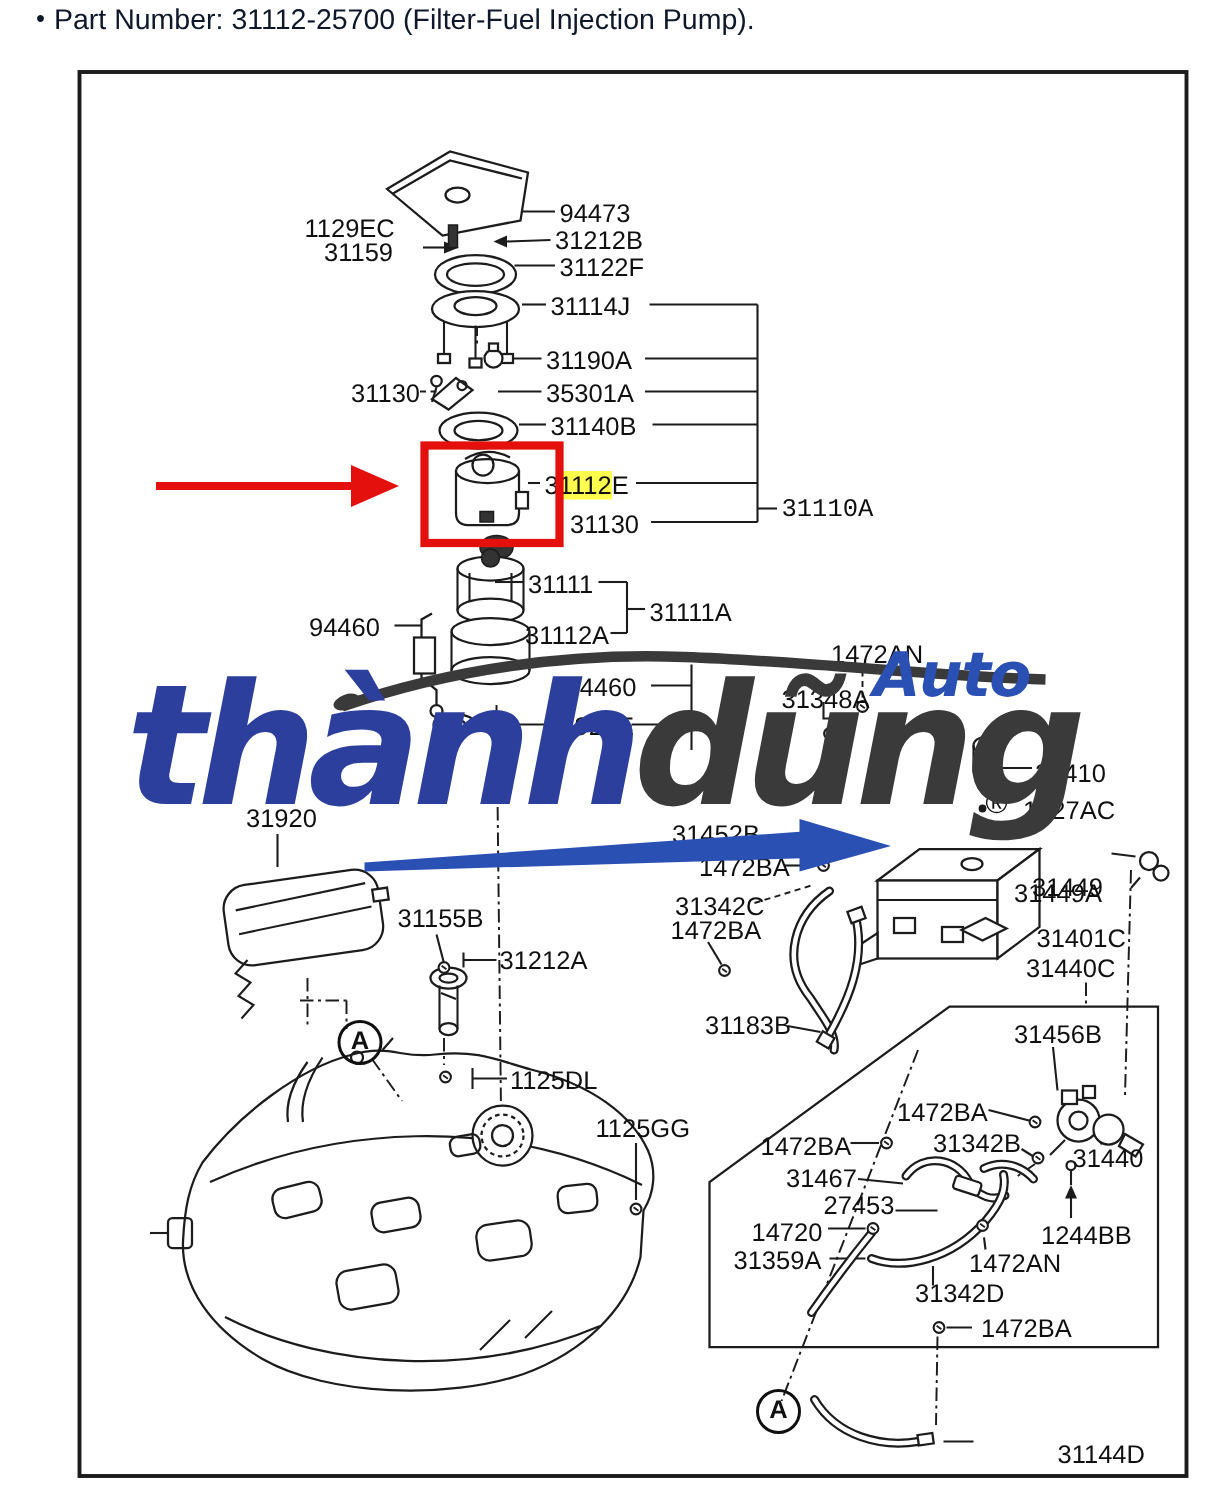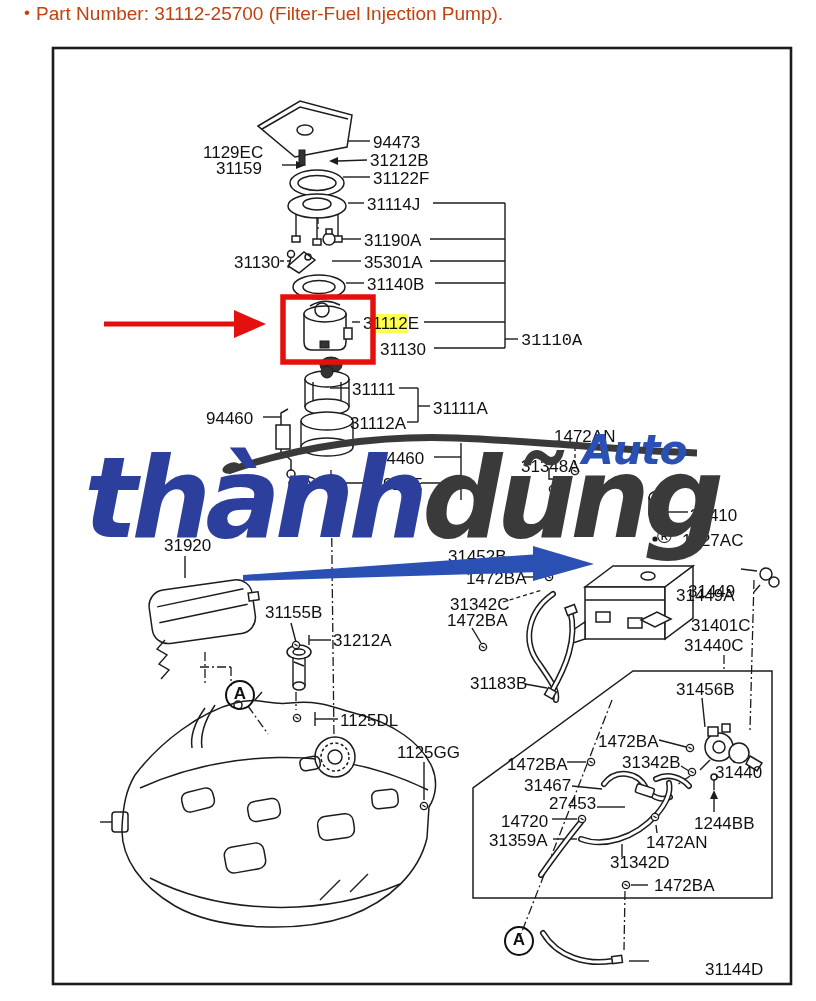--- a/index.html
+++ b/index.html
@@ -1,20 +1,20 @@
 <!DOCTYPE html>
 <html style="--annotation_red: #e3100e; --highlight_yellow: #ffff4d; --brand_blue: #2c3f9d; --brand_dark: #3a3a3a; --auto_blue: #2b50b4;"><head>
 <meta charset="utf-8">
 <style>
   html,body{margin:0;padding:0}
   body{
     width:816px;height:1001px;position:relative;background:#fff;overflow:hidden;
     font-family:"Liberation Sans",sans-serif;
   }
-  .header{position:absolute;left:18px;top:3px;font-size:19px;color:#c2410c;white-space:nowrap}
+  .header{position:absolute;left:18px;top:3px;font-size:19px;color:#0f172a;white-space:nowrap}
   .header .bullet{display:inline-block;width:18px;text-align:center;font-size:17px;vertical-align:top}
   svg.layer{position:absolute;left:0;top:0;pointer-events:none}
   .ln{stroke:#1c1c1c;stroke-width:1.4;fill:none}
   .lnb{stroke:#1c1c1c;stroke-width:2.6;fill:none}
   .ld{stroke:#1c1c1c;stroke-width:1.3;fill:none;stroke-dasharray:4,3}
   .ldd{stroke:#1c1c1c;stroke-width:1.3;fill:none;stroke-dasharray:9,3,2,3}
   .ah{fill:#1c1c1c;stroke:none}
   .shape{stroke:#1c1c1c;stroke-width:1.5;fill:#fff}
   .shapen{stroke:#1c1c1c;stroke-width:1.5;fill:none}
   .dark{fill:#333;stroke:#1c1c1c;stroke-width:1}

